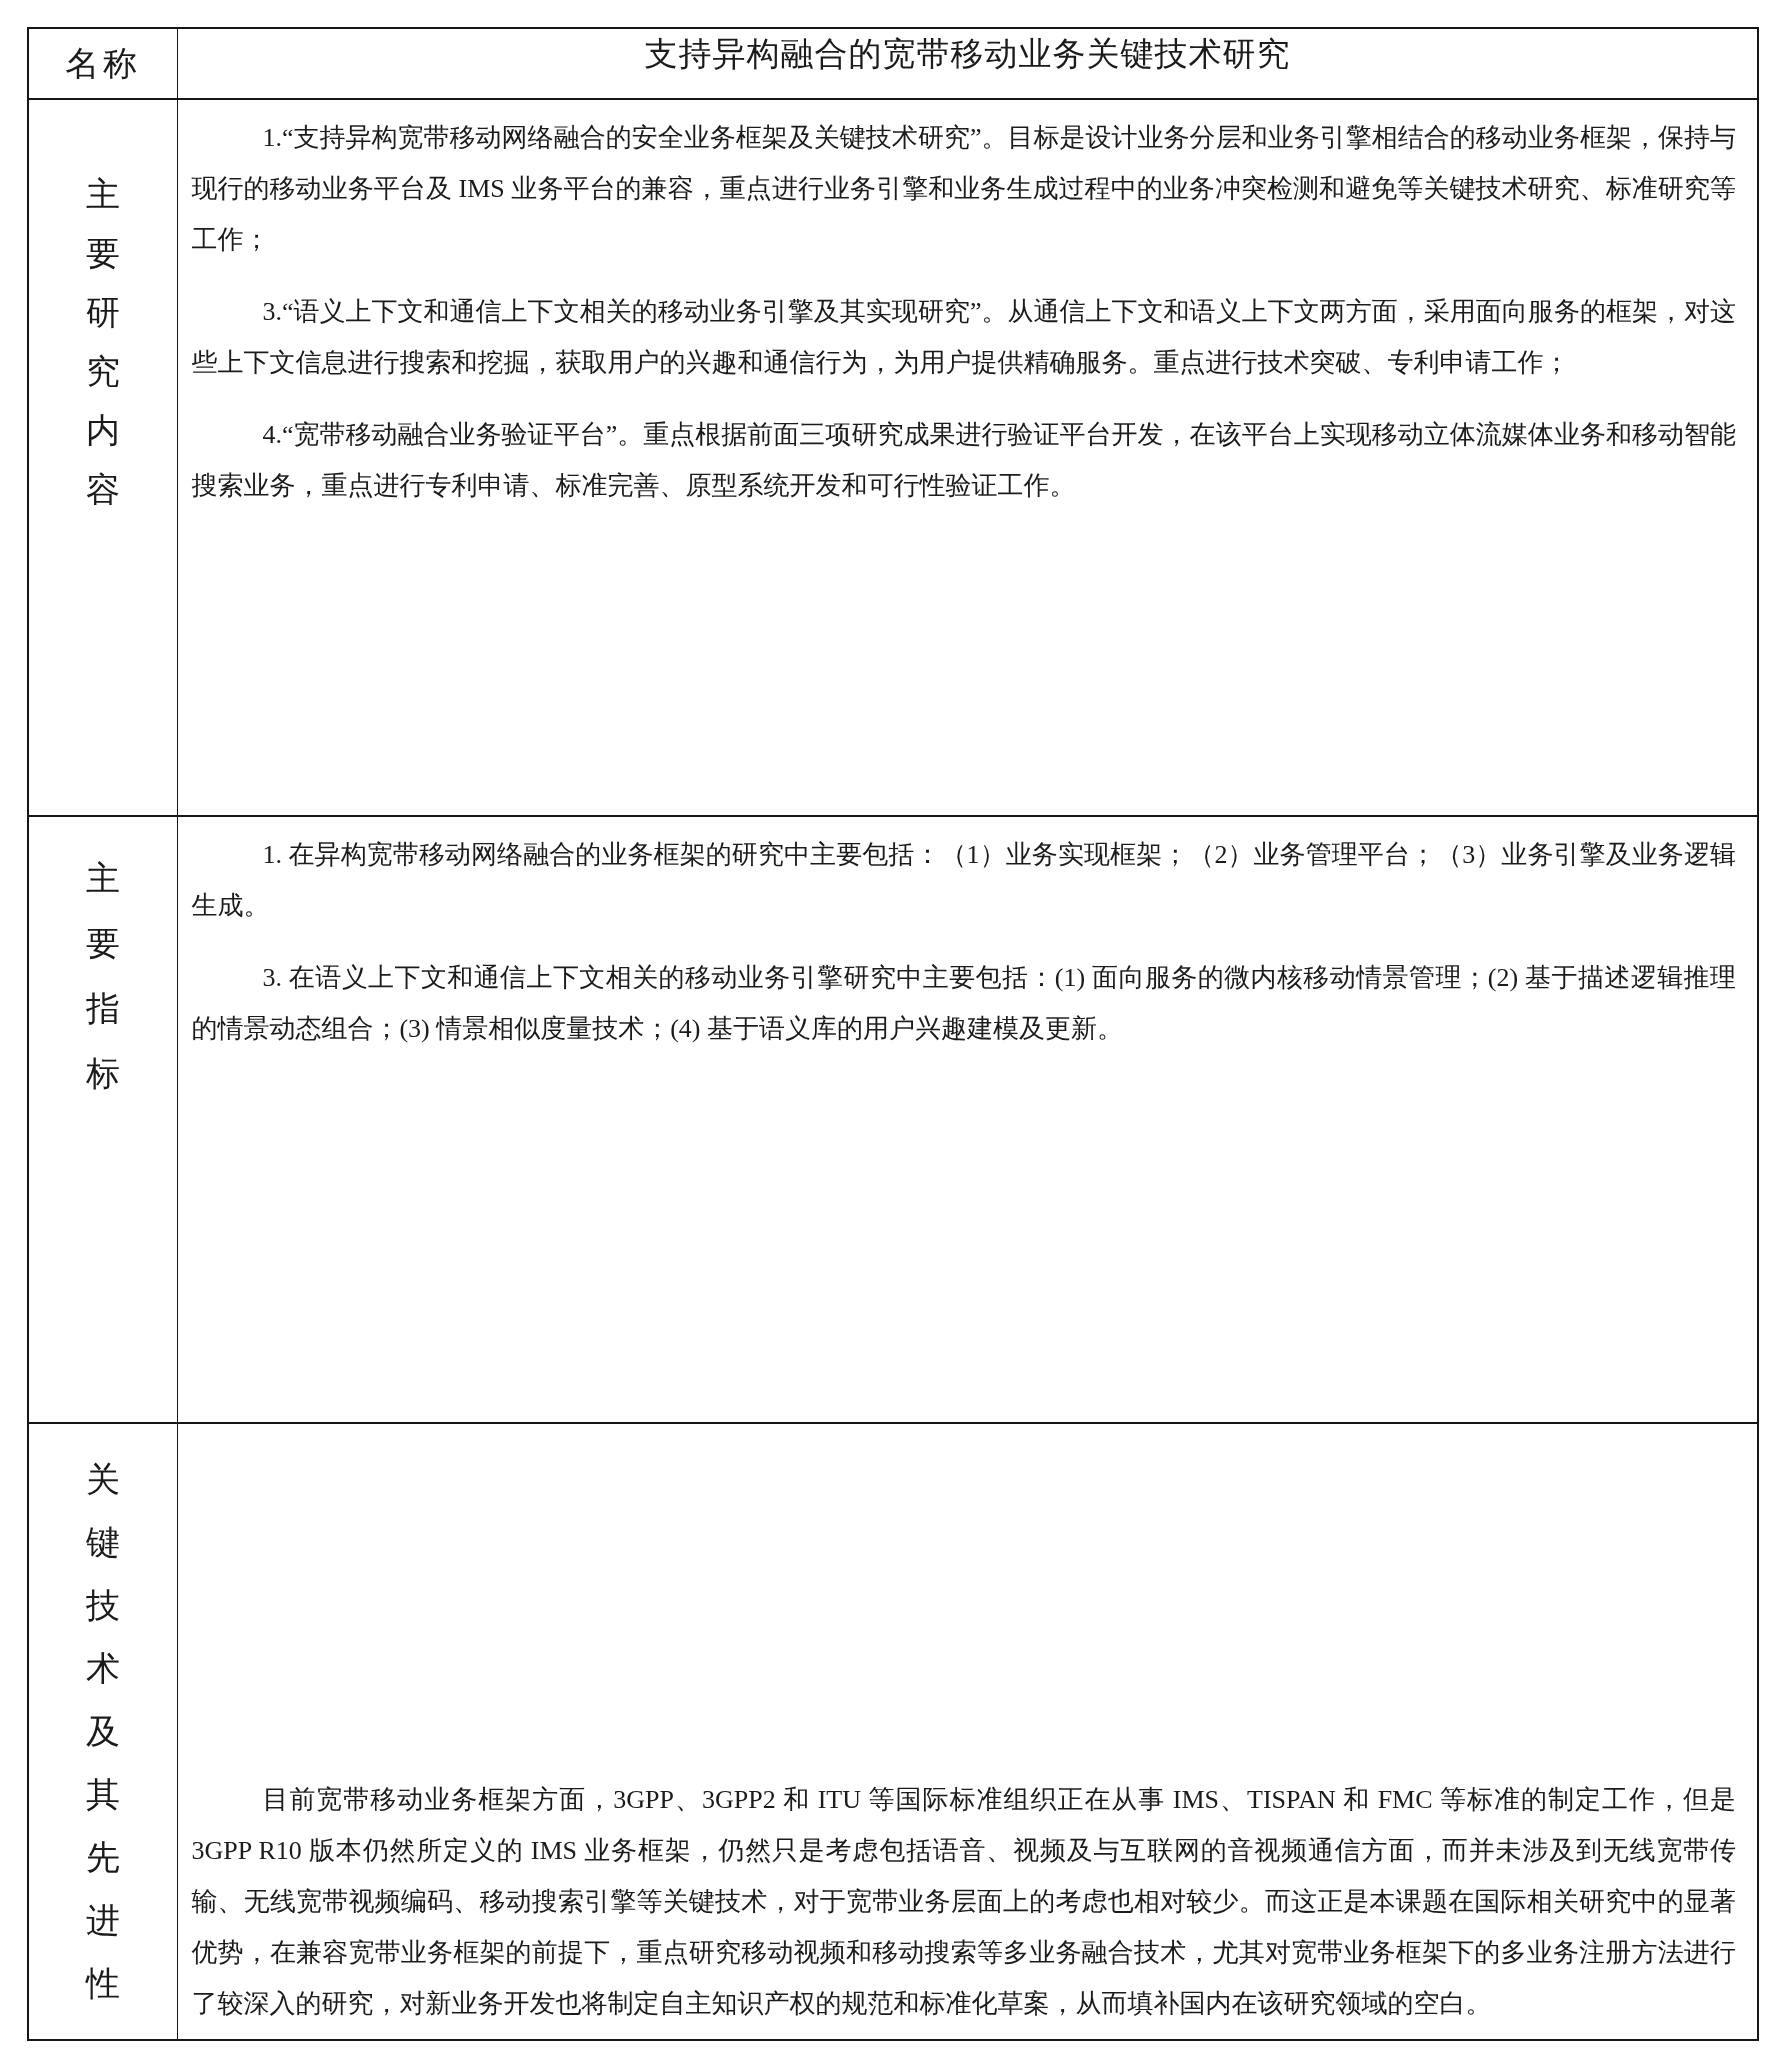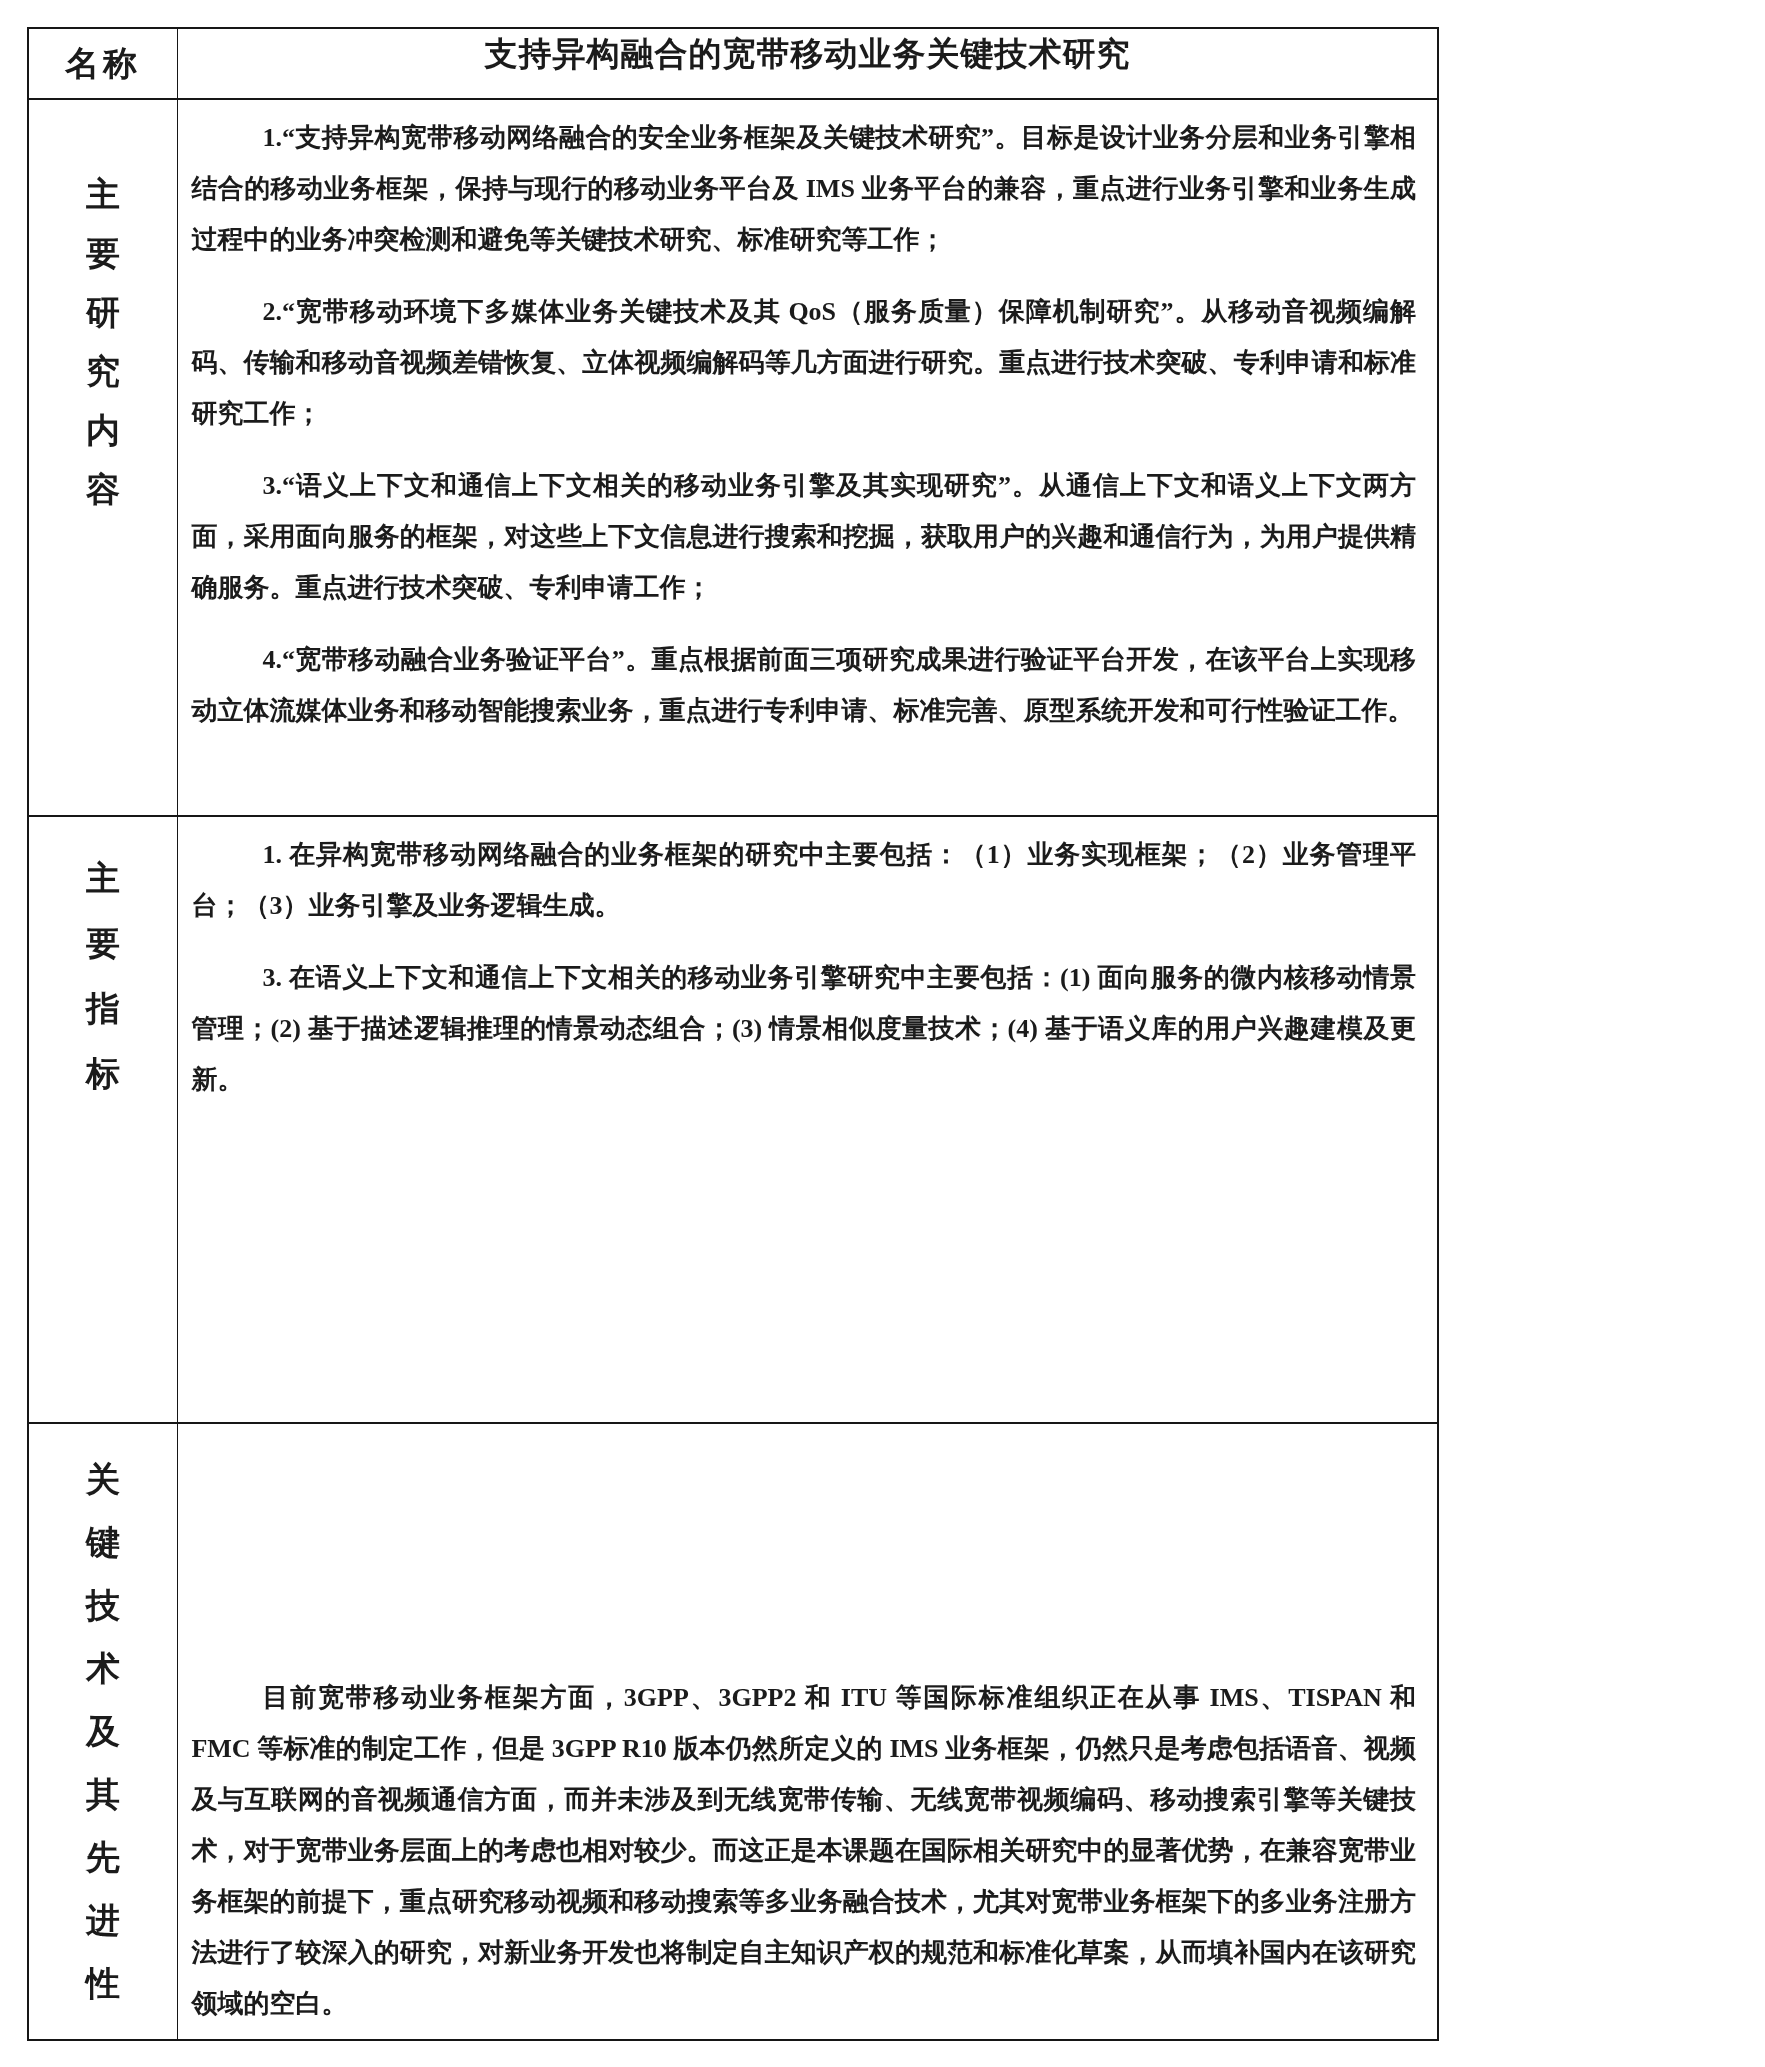--- a/index.html
+++ b/index.html
@@ -5,26 +5,25 @@
   html,body{margin:0;padding:0;}
   body{
     width:1766px;height:2068px;
     background:#ffffff;
     color:#1b1b1b;
     font-family:"Liberation Serif","DejaVu Serif",serif;
     position:relative;
   }
   .doc-table{
     position:absolute;left:27px;top:27px;
-    width:1412px;height:2014px;
+    width:1732px;height:2014px;
     border:2.9px solid #161616;
     box-sizing:border-box;
     display:grid;
     grid-template-rows:69px 717px 607px 1fr;
-    font-weight:bold;
   }
   .t-row{
     display:grid;
     grid-template-columns:149px 1fr;
     box-sizing:border-box;
     min-height:0;
   }
   .t-row + .t-row{border-top:2.9px solid #161616;}
   .label-cell{
     border-right:1.9px solid #161616;
@@ -78,21 +77,20 @@
     <div class="label-cell label-row2">
         <div class="vchar">主</div>
         <div class="vchar">要</div>
         <div class="vchar">研</div>
         <div class="vchar">究</div>
         <div class="vchar">内</div>
         <div class="vchar">容</div>
       </div>
     <div class="content-cell">
         <p>1.“支持异构宽带移动网络融合的安全业务框架及关键技术研究”。目标是设计业务分层和业务引擎相结合的移动业务框架，保持与现行的移动业务平台及 IMS 业务平台的兼容，重点进行业务引擎和业务生成过程中的业务冲突检测和避免等关键技术研究、标准研究等工作；</p>
-        <p>2.“宽带移动环境下多媒体业务关键技术及其 QoS（服务质量）保障机制研究”。从移动音视频编解码、传输和移动音视频差错恢复、立体视频编解码等几方面进行研究。重点进行技术突破、专利申请和标准研究工作；</p>
         <p>3.“语义上下文和通信上下文相关的移动业务引擎及其实现研究”。从通信上下文和语义上下文两方面，采用面向服务的框架，对这些上下文信息进行搜索和挖掘，获取用户的兴趣和通信行为，为用户提供精确服务。重点进行技术突破、专利申请工作；</p>
         <p>4.“宽带移动融合业务验证平台”。重点根据前面三项研究成果进行验证平台开发，在该平台上实现移动立体流媒体业务和移动智能搜索业务，重点进行专利申请、标准完善、原型系统开发和可行性验证工作。</p>
       </div>
   </div>
 
   <div class="t-row">
     <div class="label-cell label-row3">
         <div class="vchar">主</div>
         <div class="vchar">要</div>
         <div class="vchar">指</div>

